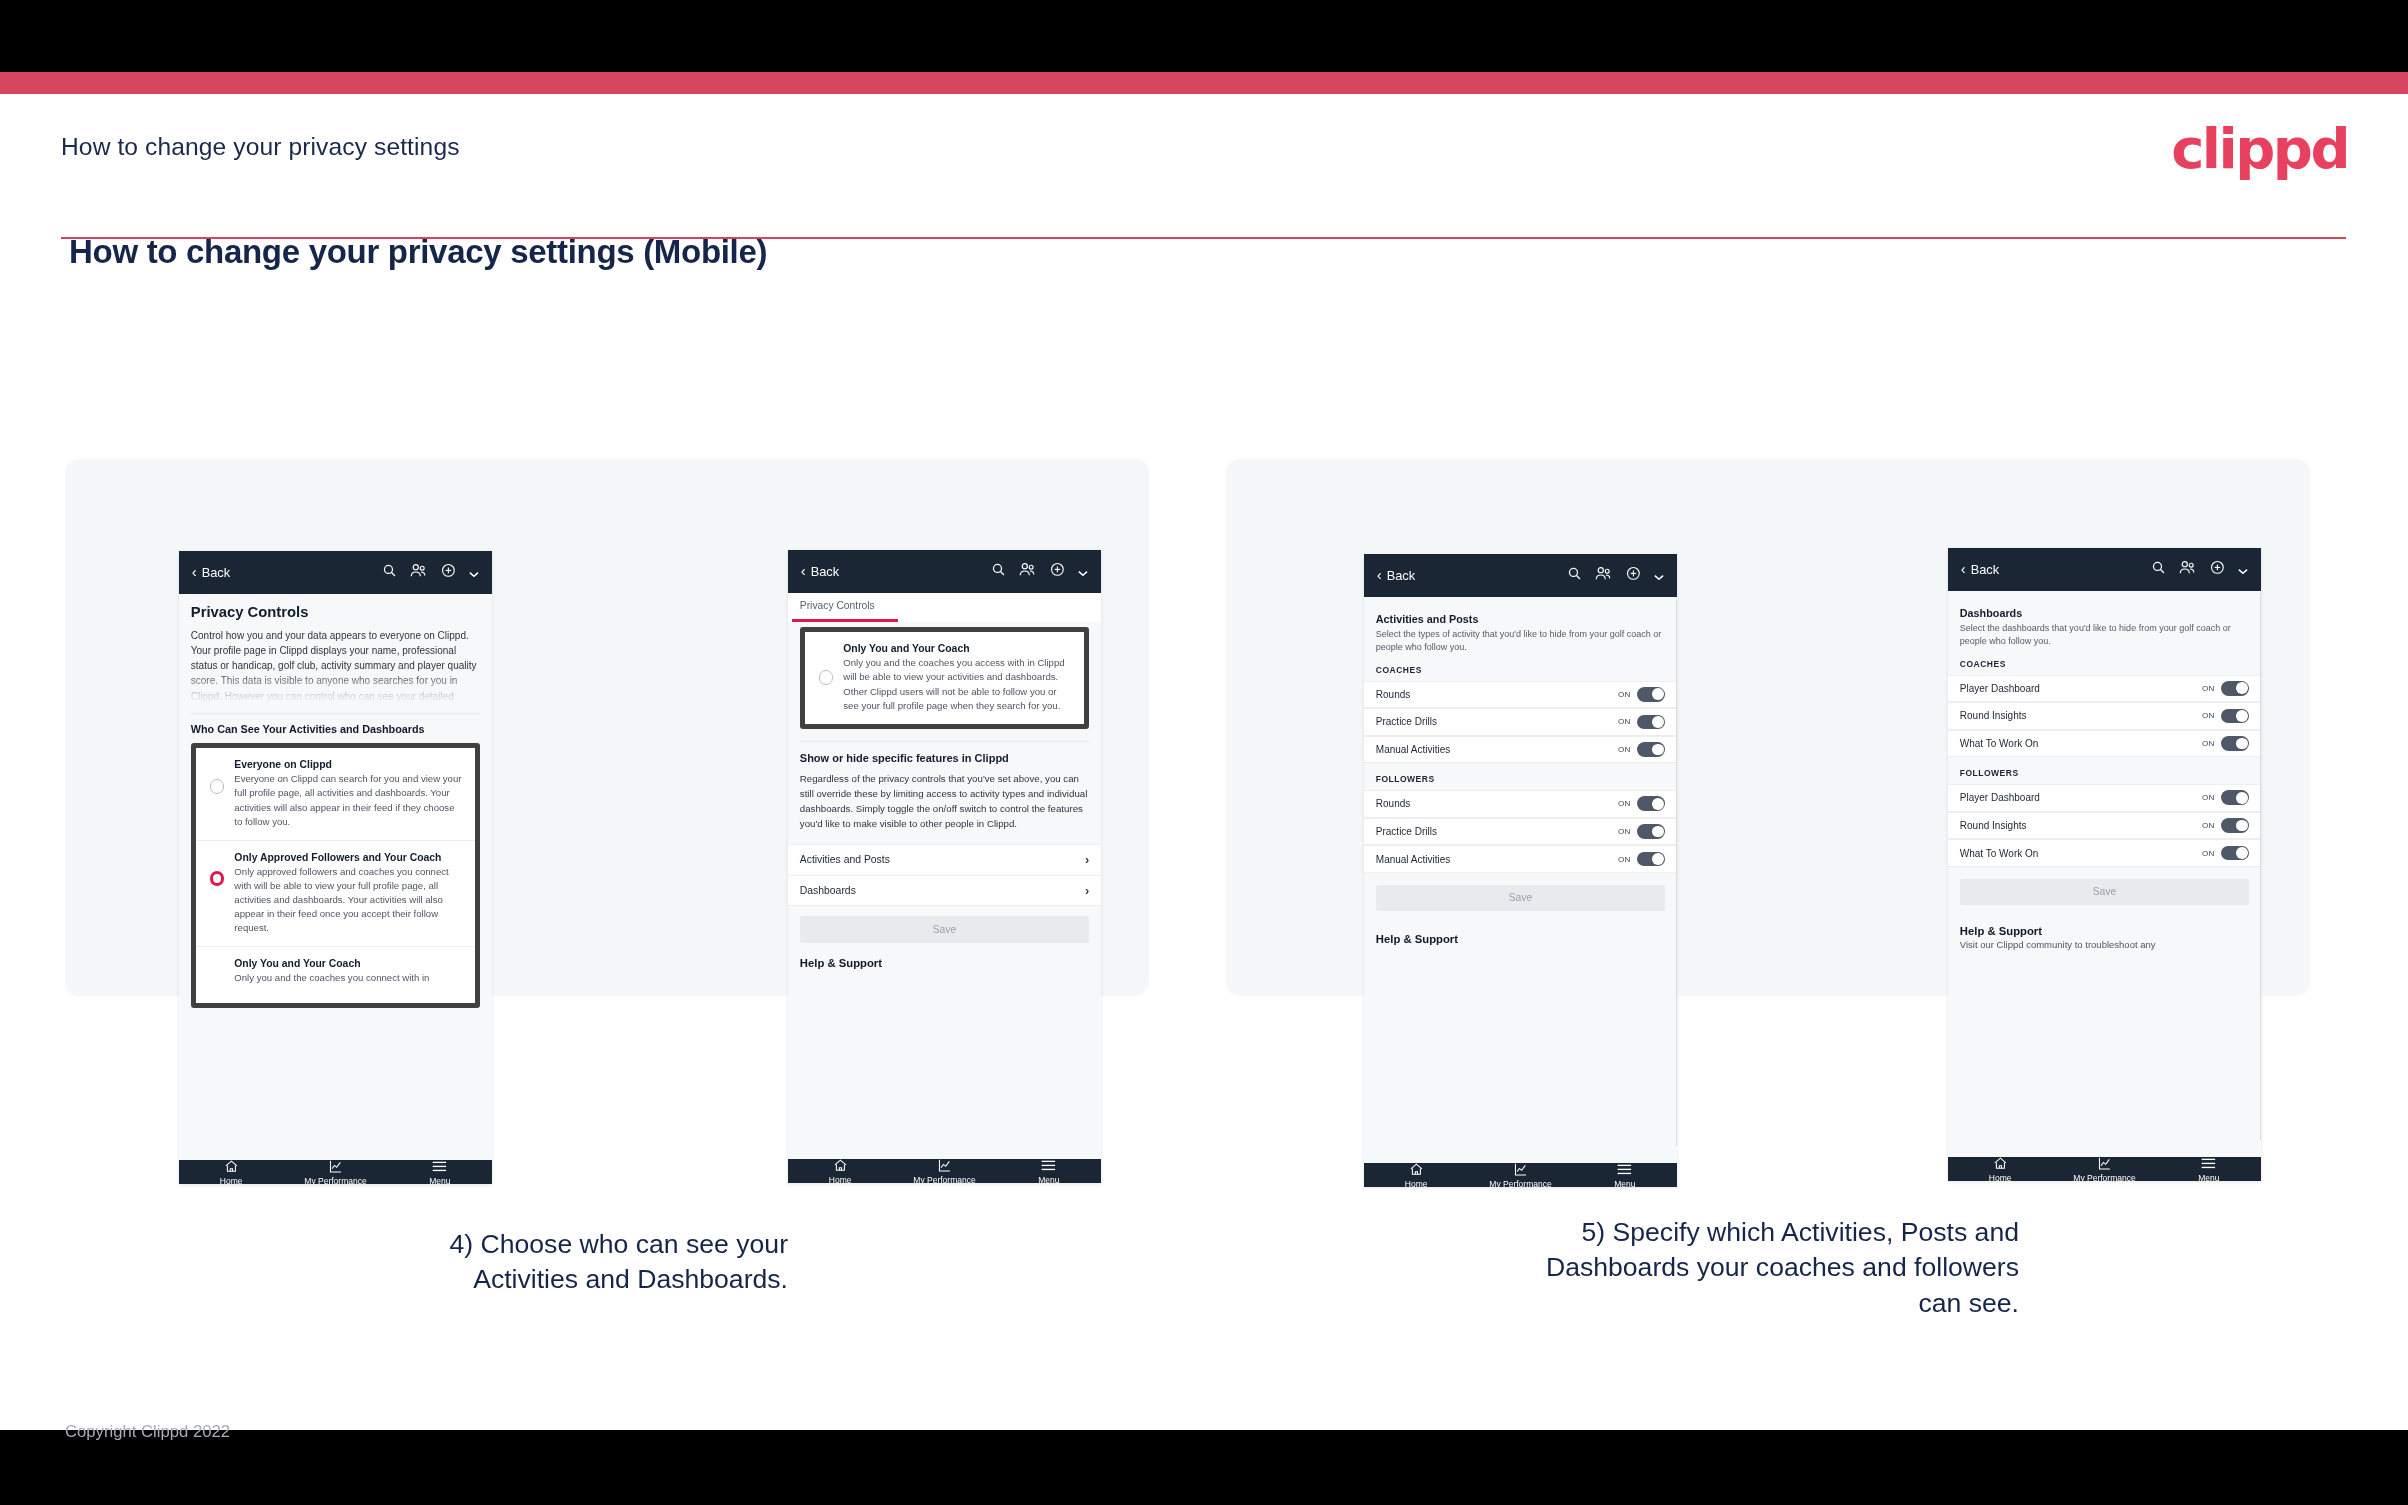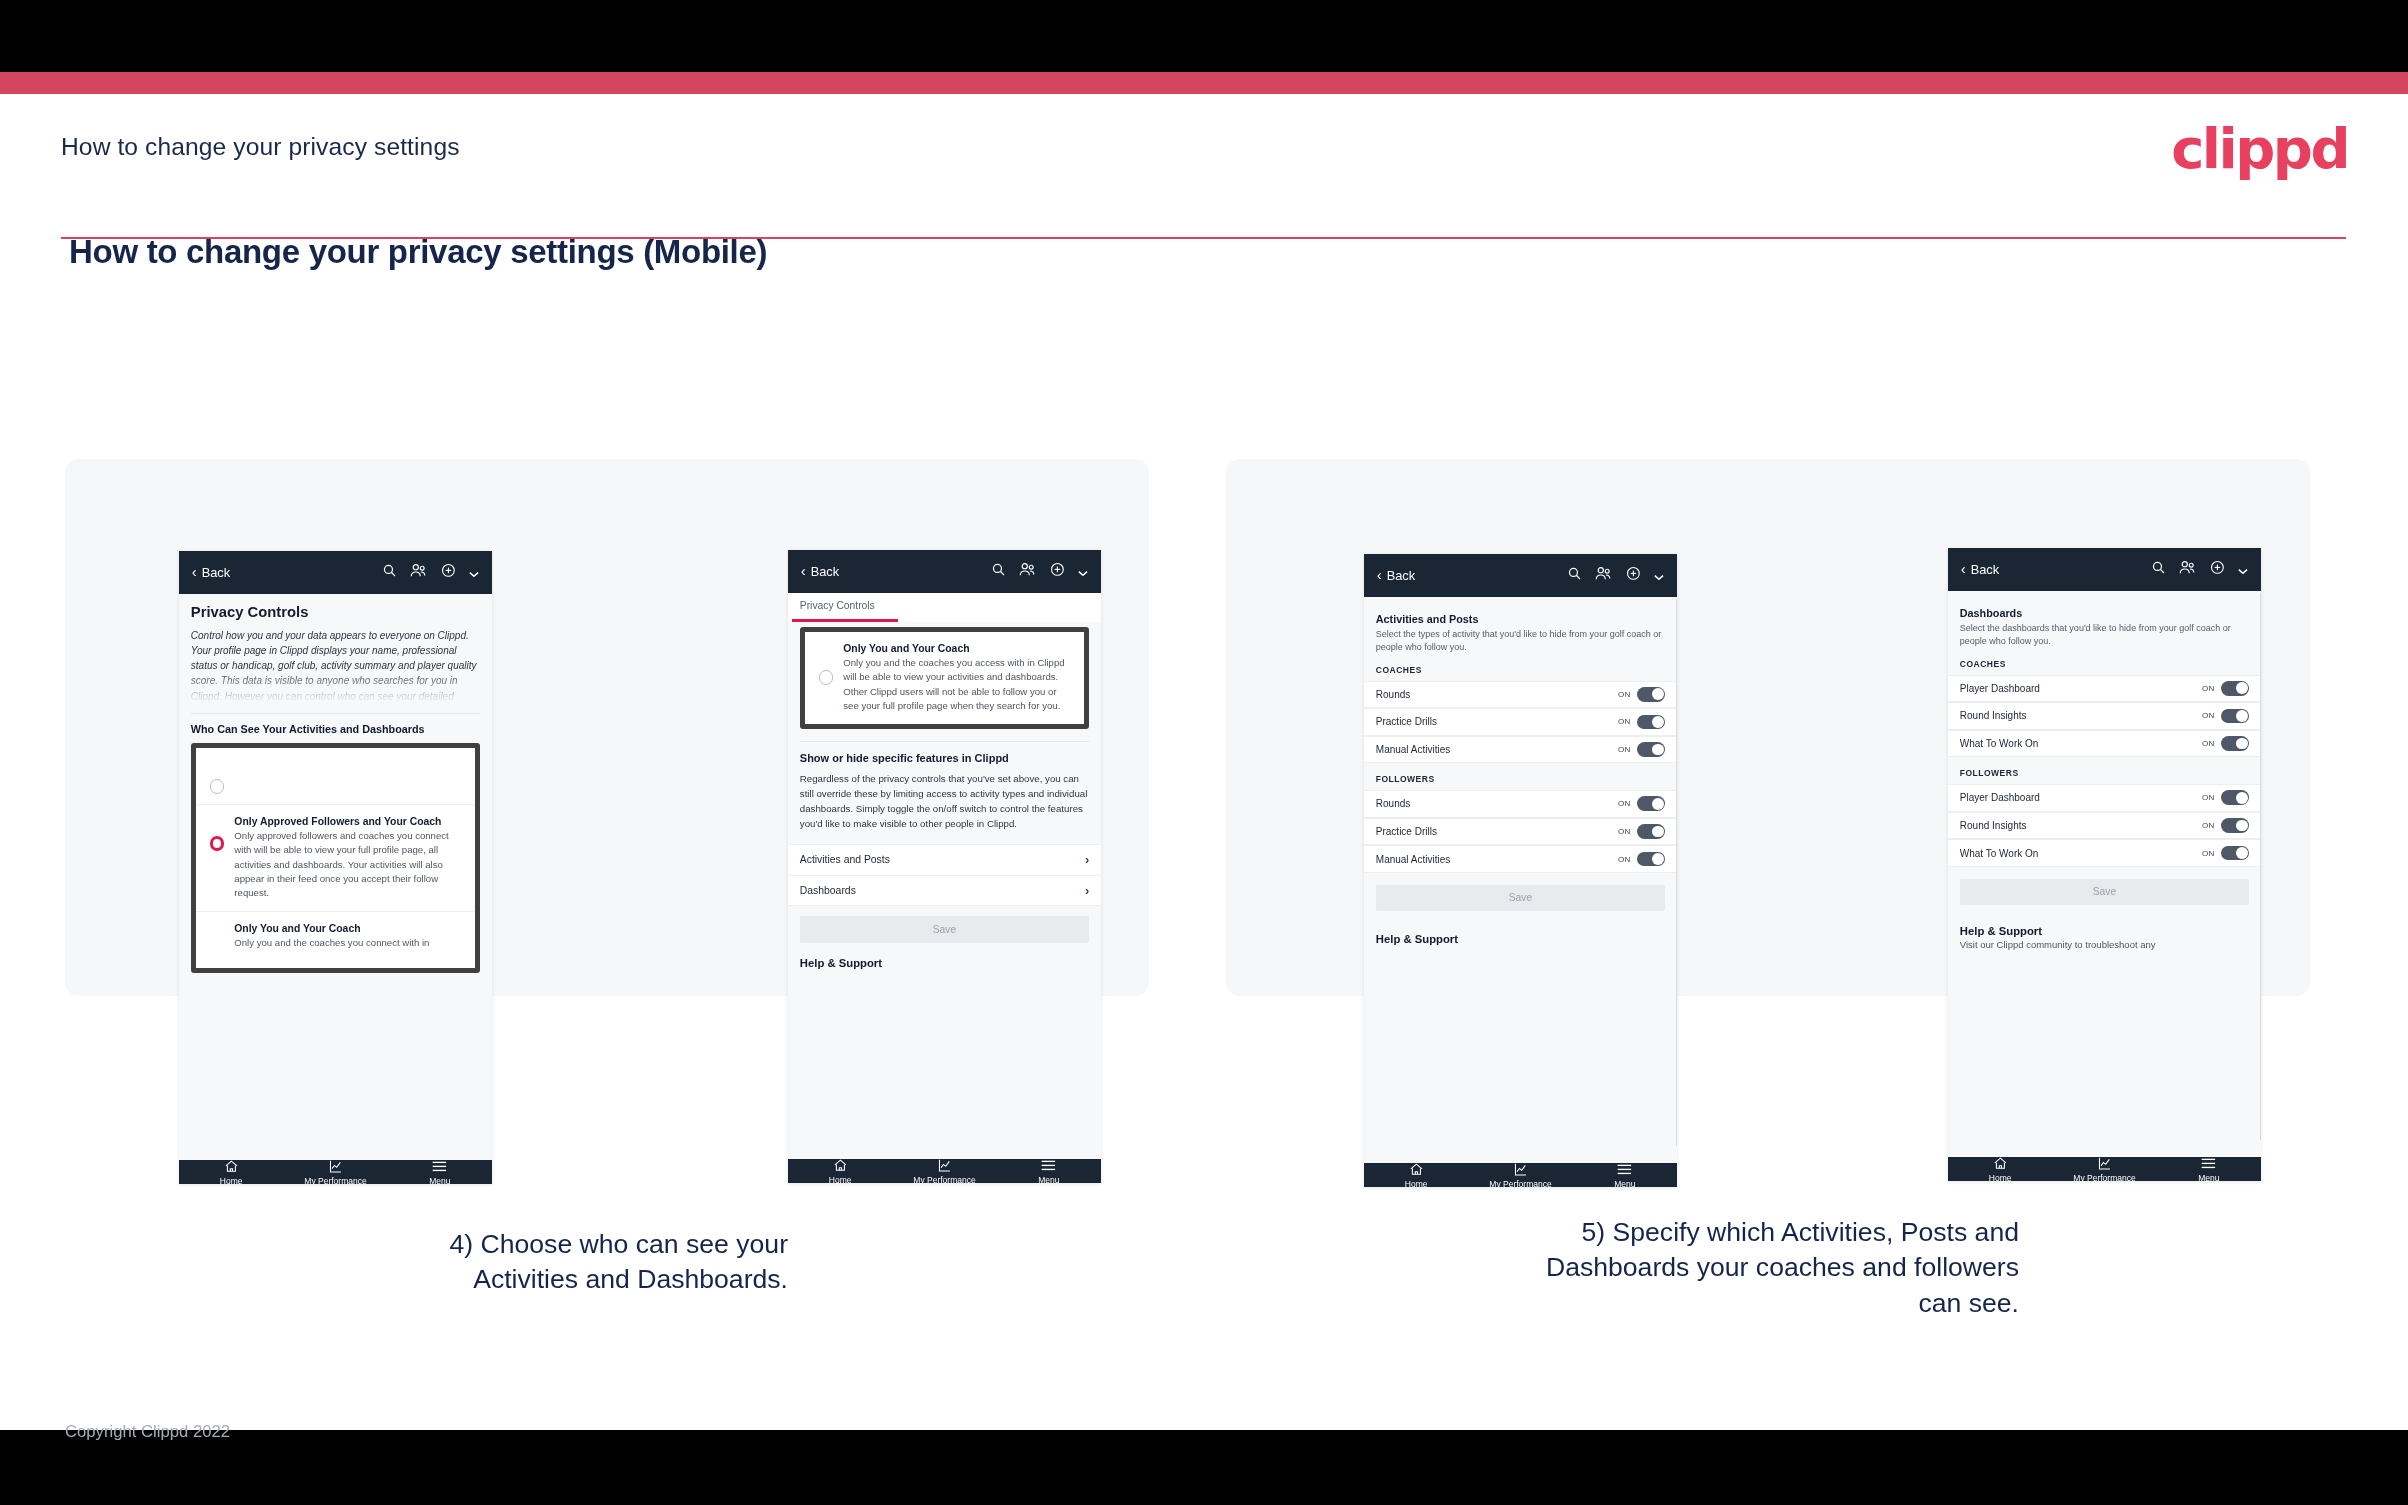--- a/index.html
+++ b/index.html
@@ -88,21 +88,20 @@
   .nav-icons { margin-left: auto; display: flex; align-items: center; gap: 13.8px; }
   .icn { display: block; }
 
   .p-body { position: relative; background: #f7f8fa; }
 
   .p-h1 { font-size: 14.8px; font-weight: bold; color: #121c2e; padding: 9.9px 11.8px 0 11.8px; }
   .p-para { font-size: 10px; line-height: 1.52; color: #2c3442; padding: 7.9px 11.8px 0 11.8px; }
   .fade-para {
     -webkit-mask-image: linear-gradient(to bottom,#000 60%,rgba(0,0,0,.15) 92%,rgba(0,0,0,0) 100%);
             mask-image: linear-gradient(to bottom,#000 60%,rgba(0,0,0,.15) 92%,rgba(0,0,0,0) 100%);
-            font-style: italic;
   }
   .p-divider { height:1px; background:#e3e6ea; margin:8.9px 11.8px 0 11.8px; }
   .p-h2 { font-size: 10.8px; font-weight: bold; color:#101a2c; padding: 8.9px 11.8px 0 11.8px;}
 
   .opt-group { margin: 8.9px 11.8px 0 11.8px; background:#fff; border:5px solid #404040; border-radius:3px; }
   .opt { display:flex; padding: 10.8px 10.8px 10.8px 7.9px; border-bottom:1px solid #eceef1; }
   .opt:last-child { border-bottom:none; }
   .radio {
     width: 12.8px; height: 12.8px; border-radius: 50%;
     border: 1.5px solid #b9bec6; flex:0 0 auto;
@@ -233,20 +232,24 @@
       </div>
     </div>
     <div class="p-body">
       <div class="p-h1">Privacy Controls</div>
       <div class="p-para fade-para">Control how you and your data appears to everyone on Clippd. Your profile page in Clippd displays your name, professional status or handicap, golf club, activity summary and player quality score. This data is visible to anyone who searches for you in Clippd. However you can control who can see your detailed</div>
       <div class="p-divider"></div>
       <div class="p-h2">Who Can See Your Activities and Dashboards</div>
       <div class="opt-group">
         <div class="opt">
           <div class="radio"></div>
+          <div class="opt-txt">
+            <div class="opt-t">Everyone on Clippd</div>
+            <div class="opt-d">Everyone on Clippd can search for you and view your full profile page, all activities and dashboards. Your activities will also appear in their feed if they choose to follow you.</div>
+          </div>
         </div>
         <div class="opt">
           <div class="radio sel"></div>
           <div class="opt-txt">
             <div class="opt-t">Only Approved Followers and Your Coach</div>
             <div class="opt-d">Only approved followers and coaches you connect with will be able to view your full profile page, all activities and dashboards. Your activities will also appear in their feed once you accept their follow request.</div>
           </div>
         </div>
         <div class="opt">
           <div class="radio" style="visibility:hidden"></div>

